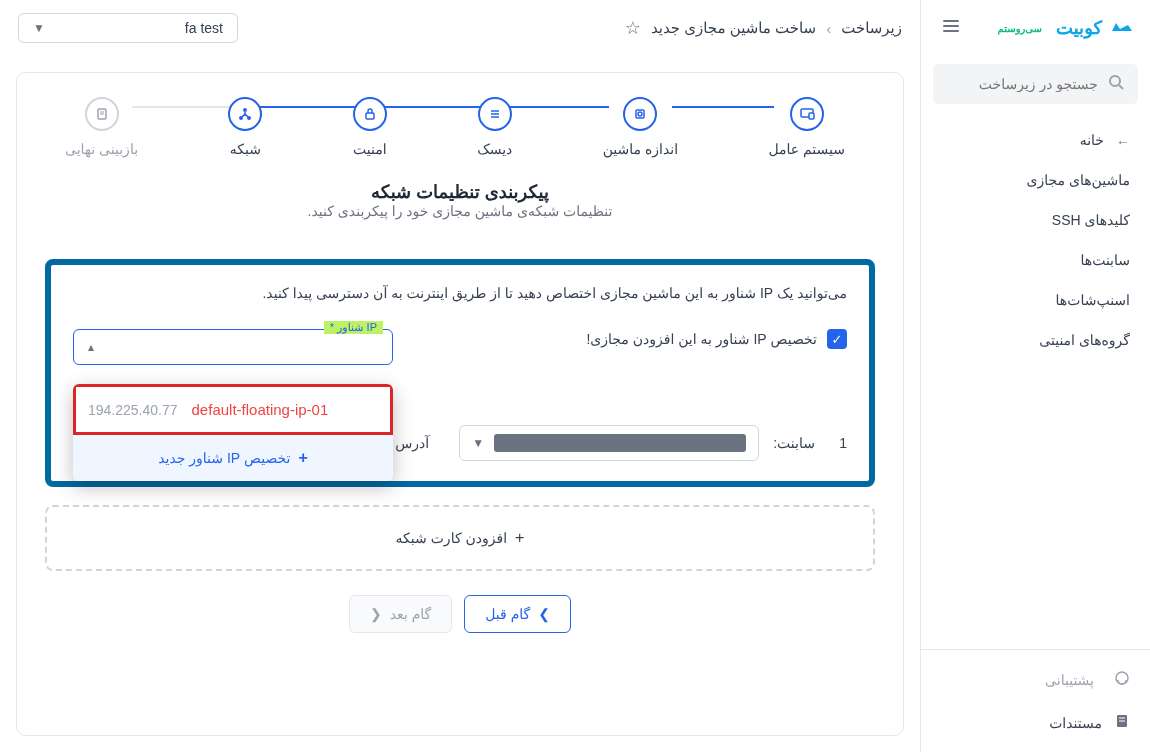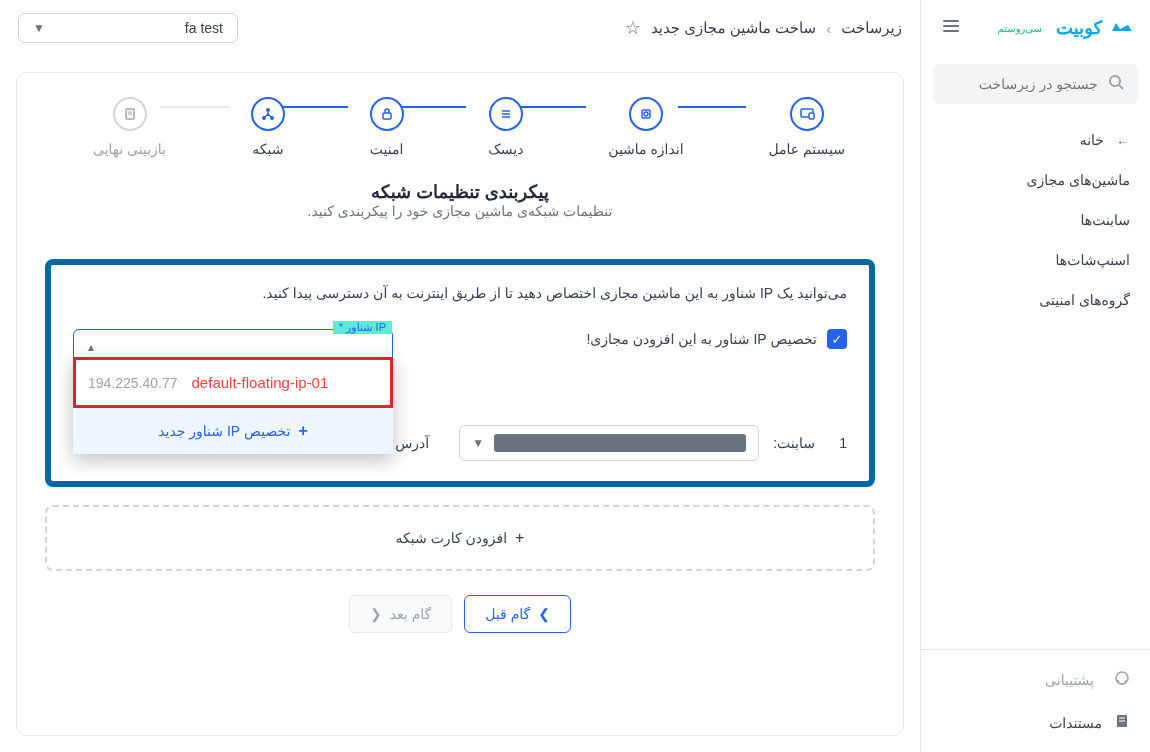--- a/index.html
+++ b/index.html
@@ -4,21 +4,21 @@
 <style>
 * { box-sizing: border-box; margin: 0; padding: 0; font-family: Tahoma, Arial, sans-serif; }
 body { background: #fff; width: 1150px; height: 752px; overflow: hidden; position: relative; }
 
 
 .sidebar { position: absolute; right: 0; top: 0; width: 230px; height: 100%; background: #fff; border-left: 1px solid #e5e7eb; display: flex; flex-direction: column; }
 .sidebar-header { display: flex; align-items: center; justify-content: space-between; padding: 12px 16px; height: 56px; }
 .brand { display: flex; align-items: center; gap: 8px; }
 .brand-logo { color: #0ea5e9; font-size: 18px; }
 .brand-text { color: #0ea5e9; font-weight: 700; font-size: 18px; }
-.brand-sublogo { color: #10b981; font-size: 16px; font-weight: 400; }
+.brand-sublogo { color: #10b981; font-size: 16px; font-weight: 700; }
 .menu-icon { color: #6b7280; cursor: pointer; padding: 4px; }
 .search-box { background: #f3f4f6; border-radius: 6px; margin: 8px 12px; padding: 10px 14px; display: flex; align-items: center; gap: 10px; direction: rtl; }
 .search-box input { border: none; background: transparent; outline: none; font-size: 14px; color: #6b7280; width: 100%; direction: rtl; }
 .search-box .search-icon { color: #9ca3af; }
 .nav { flex: 1; padding: 8px 0; }
 .nav-item { display: flex; align-items: center; gap: 12px; padding: 12px 20px; color: #374151; font-size: 14px; cursor: pointer; direction: rtl; text-align: right; }
 .nav-item.active { font-weight: 500; }
 .arrow-ic { color: #6b7280; font-size: 14px; }
 .sidebar-footer { border-top: 1px solid #e5e7eb; padding: 8px 0; }
 
@@ -32,44 +32,44 @@
 .project-select { display: flex; align-items: center; gap: 10px; border: 1px solid #d1d5db; border-radius: 6px; padding: 6px 14px; min-width: 220px; justify-content: space-between; direction: ltr; }
 .project-select .pname { font-size: 14px; color: #374151; }
 .project-select .caret { color: #6b7280; font-size: 12px; }
 
 
 .content { position: absolute; right: 230px; top: 56px; left: 0; bottom: 0; padding: 16px; overflow: hidden; }
 .card { background: #fff; border: 1px solid #e5e7eb; border-radius: 10px; padding: 24px 28px 30px; height: 100%; position: relative; }
 
 
 .stepper { display: flex; justify-content: space-between; align-items: center; padding: 0 30px 0 20px; margin-bottom: 24px; direction: rtl; }
-.step { display: flex; flex-direction: column; align-items: center; gap: 10px; z-index: 2; margin-left: 28px; }
+.step { display: flex; flex-direction: column; align-items: center; gap: 10px; z-index: 2; }
 .step-circle { width: 34px; height: 34px; border-radius: 50%; border: 2px solid #2563eb; display: flex; align-items: center; justify-content: center; background: #fff; color: #2563eb; }
 .step.inactive .step-circle { border-color: #d1d5db; color: #9ca3af; }
 .step-label { font-size: 14px; color: #374151; }
 .step.inactive .step-label { color: #9ca3af; }
 .step-line { flex: 1; height: 2px; background: #2563eb; margin: 0 -6px; z-index: 1; position: relative; top: -20px; }
 .step-line.inactive { background: #e5e7eb; }
 
 .section-title { text-align: center; font-size: 18px; font-weight: 700; color: #1f2937; margin-bottom: 0; }
 .section-desc { text-align: center; font-size: 14px; color: #6b7280; margin-bottom: 40px; }
 
 
 .panel { border: 6px solid #0369a1; border-radius: 8px; padding: 20px 22px; margin-bottom: 18px; direction: rtl; position: relative; }
 .panel-desc { font-size: 14px; color: #374151; margin-bottom: 28px; }
 .checkbox-row { display: flex; align-items: center; gap: 10px; margin-bottom: 16px; }
 .checkbox { width: 20px; height: 20px; background: #2563eb; border-radius: 4px; display: flex; align-items: center; justify-content: center; color: #fff; font-size: 13px; }
 .checkbox-label { font-size: 14px; color: #374151; }
 
 .ip-select { position: relative; width: 320px; margin-right: auto; margin-left: 0; direction: ltr; }
 .ip-select-box { border: 1px solid #2563eb; border-radius: 6px; padding: 10px 14px; display: flex; align-items: center; justify-content: flex-start; background: #fff; }
-.ip-select-label { position: absolute; top: -8px; right: 1px; background: #5eead4; padding: 0 6px; font-size: 11px; color: #2563eb; direction: rtl; }
+.ip-select-label { position: absolute; top: -8px; right: 10px; background: #bef264; padding: 0 6px; font-size: 11px; color: #2563eb; direction: rtl; }
 .ip-select-box .caret-up { color: #6b7280; font-size: 12px; }
 
-.dropdown { position: absolute; top: 28px; left: 0; right: 0; background: #fff; box-shadow: 0 6px 20px rgba(0,0,0,0.25); border-radius: 1px; overflow: hidden; z-index: 10; }
+.dropdown { position: absolute; top: 55px; left: 0; right: 0; background: #fff; box-shadow: 0 6px 20px rgba(0,0,0,0.25); border-radius: 6px; overflow: hidden; z-index: 10; }
 .dropdown-item { padding: 14px 12px; display: flex; align-items: center; gap: 14px; font-size: 15px; direction: ltr; }
 .dropdown-item.highlighted { border: 3px solid #dc2626; }
 .dropdown-item .ip-addr { color: #9ca3af; font-size: 14px; }
 .dropdown-item .ip-name { color: #ef4444; }
 .dropdown-item.action { background: #eff6ff; color: #2563eb; justify-content: center; gap: 8px; direction: rtl; font-size: 14px; }
 .dropdown-item.action .plus { font-size: 16px; font-weight: 700; }
 
 .subnet-row { display: flex; align-items: center; gap: 14px; margin-top: 60px; direction: rtl; }
 .subnet-row .num { font-size: 14px; color: #374151; width: 18px; }
 .subnet-row .label { font-size: 14px; color: #374151; }
@@ -115,20 +115,23 @@
     </span>
     <input placeholder="جستجو در زیرساخت" style="">
   </div>
   <div class="nav">
     <div class="nav-item active">
       <span class="arrow-ic">←</span>
       <span>خانه</span>
     </div>
     <div class="nav-item">
         <span>ماشین‌های مجازی</span>
+      </div>
+    <div class="nav-item">
+        <span>کلیدهای SSH</span>
       </div>
     <div class="nav-item">
         <span>سابنت‌ها</span>
       </div>
     <div class="nav-item">
         <span>اسنپ‌شات‌ها</span>
       </div>
     <div class="nav-item">
         <span>گروه‌های امنیتی</span>
       </div>

